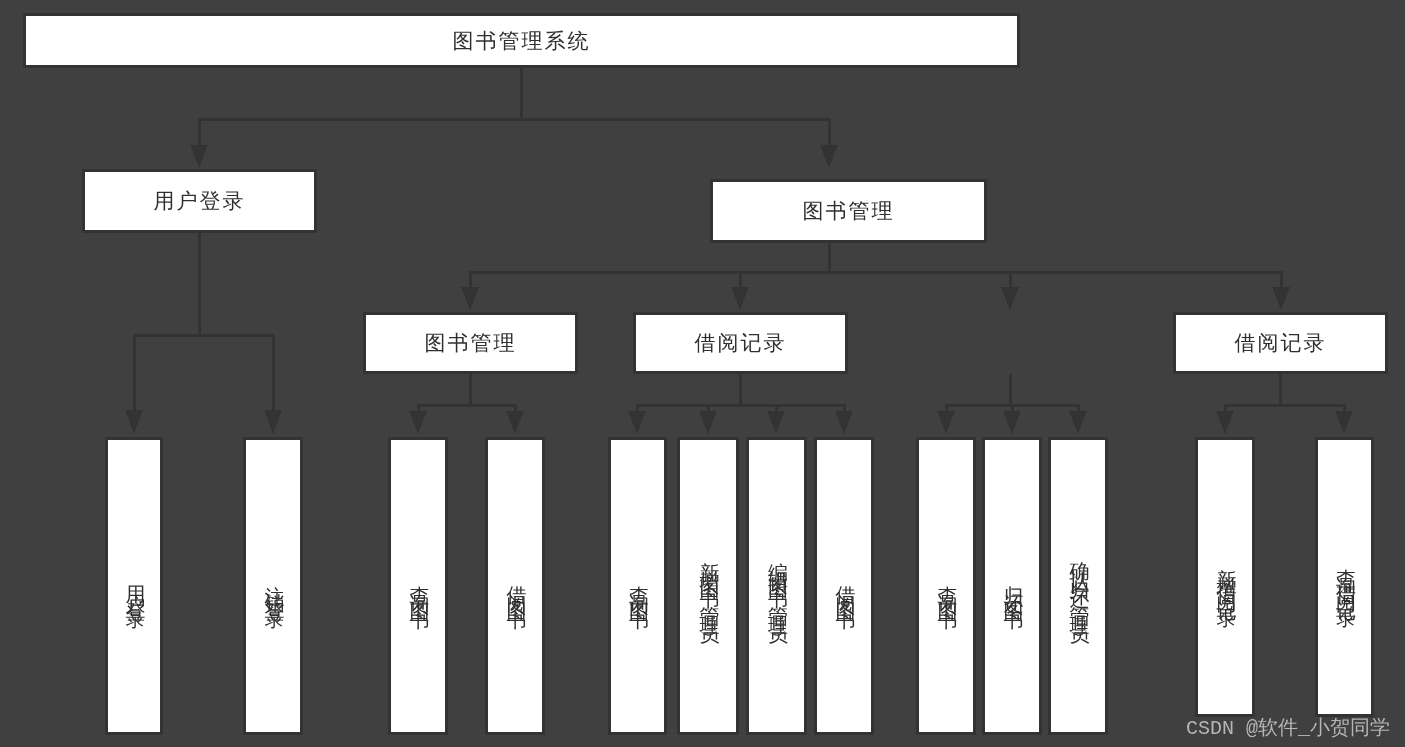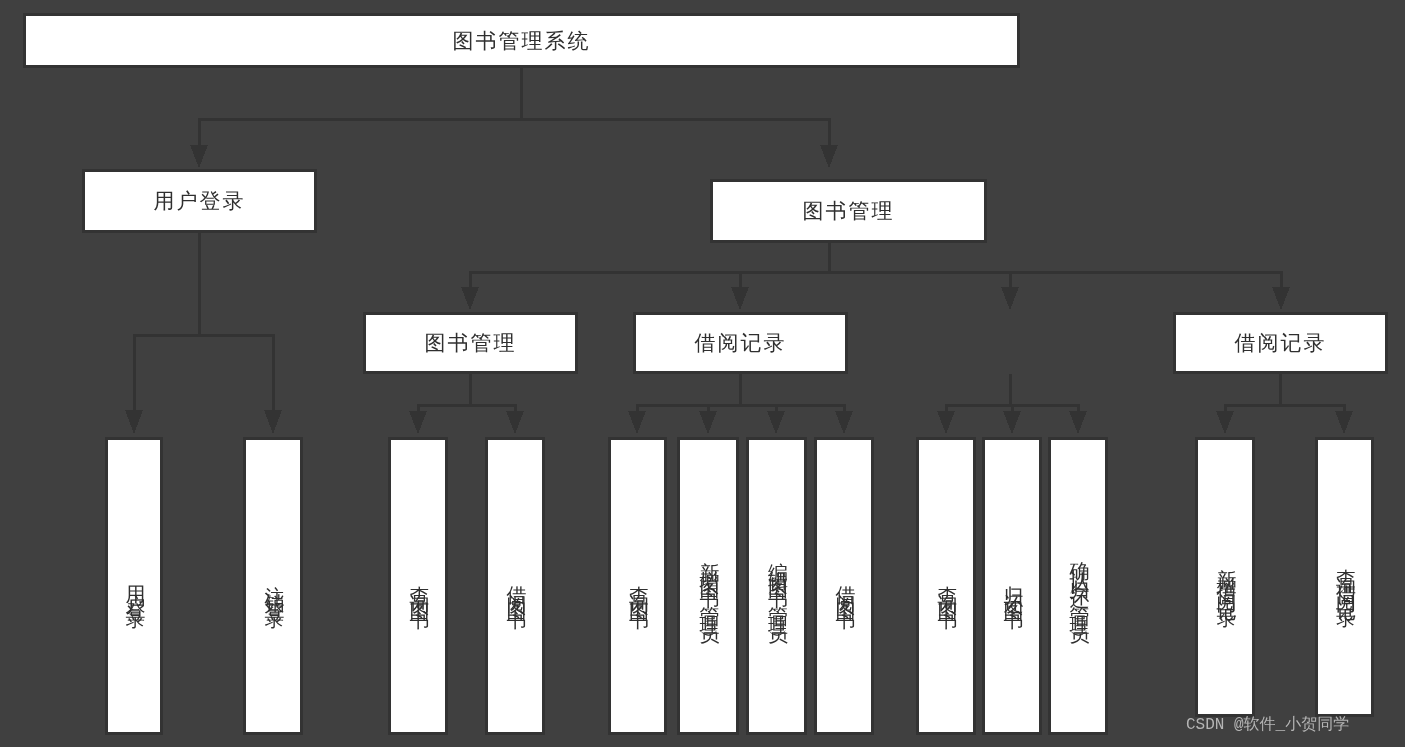--- a/index.html
+++ b/index.html
@@ -38,21 +38,21 @@
     font-size: 20px;
     letter-spacing: 9px;
     line-height: 1;
   }
   .v-node.short { letter-spacing: 8px; }
   .watermark {
     position: absolute;
     left: 1186px;
     top: 714px;
     width: 214px;
-    font-size: 16px;
+    font-size: 20px;
     color: #b5b5b5;
     white-space: nowrap;
     z-index: 5;
   }
 </style>
 </head>
 <body>
 
 <div class="canvas">
 

